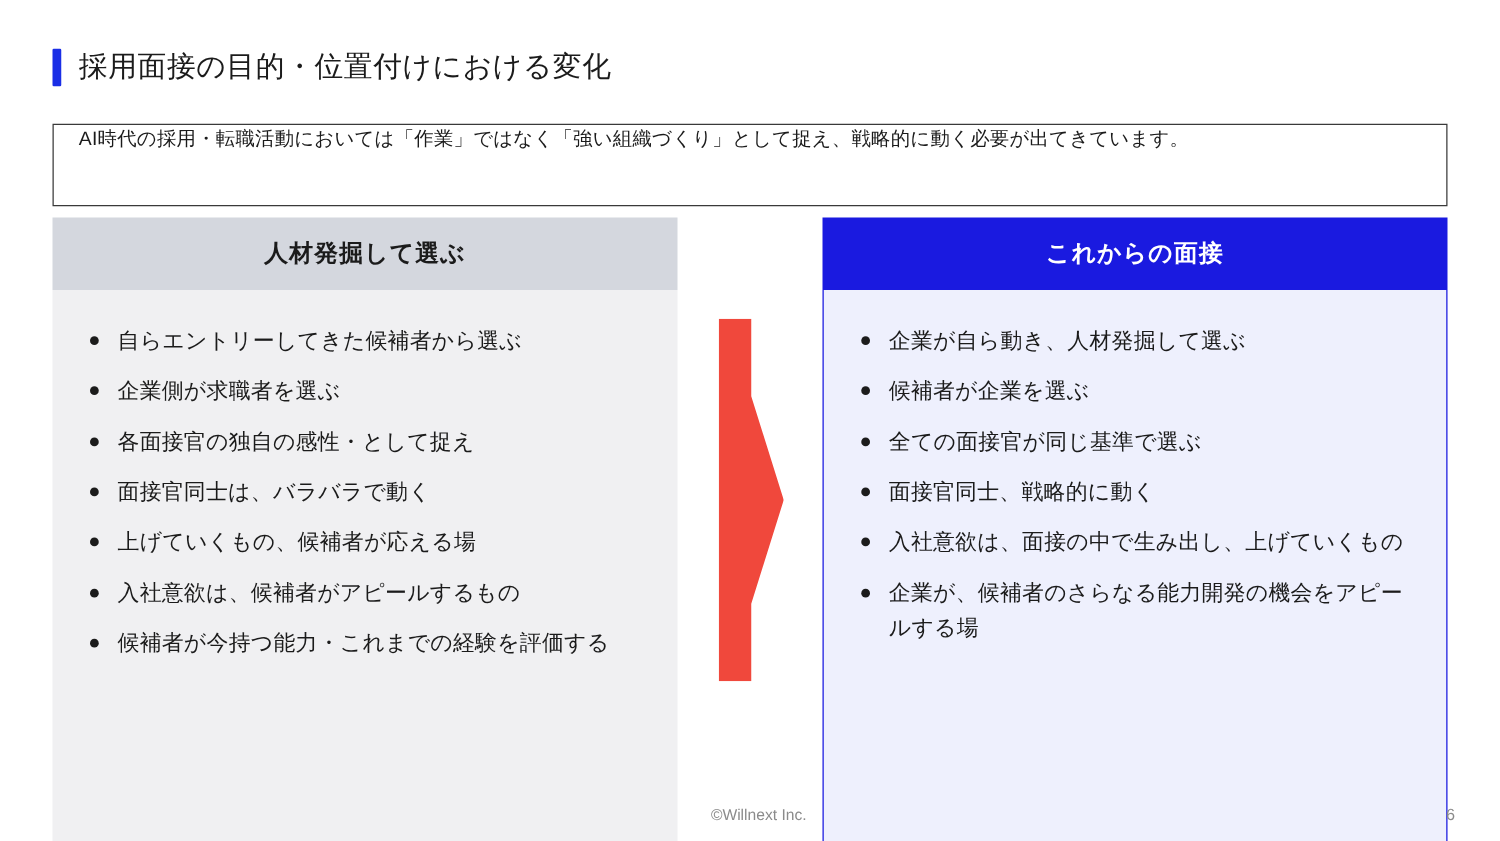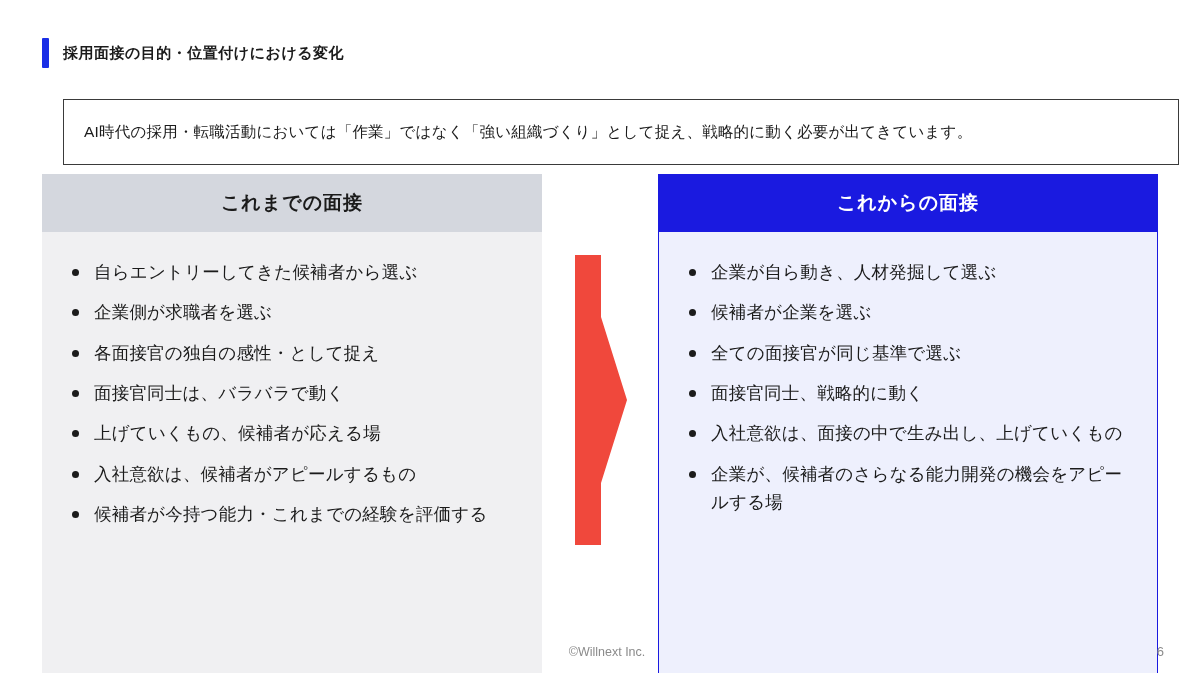--- a/index.html
+++ b/index.html
@@ -27,40 +27,38 @@
     align-items: center;
     gap: 14px;
   }
   .title-bar {
     width: 7px;
     height: 30px;
     background: #1a2ee6;
     border-radius: 1px;
   }
   .title-text {
-    font-size: 15px;
-    font-weight: bold;
+    font-size: 23px;
+    font-weight: normal;
     letter-spacing: 0.5px;
     color: #1b1b1b;
     white-space: nowrap;
   }
 
   
   .lead-box {
     position: absolute;
     left: 42px;
     top: 99px;
     width: 1116px;
     height: 66px;
     border: 1px solid #3a3a3a;
     background: #ffffff;
     display: flex;
-    align-items: center;
     padding: 0 20px;
-    margin-left: 21px;
   }
   .lead-text {
     font-size: 15.5px;
     line-height: 1.5;
     color: #1b1b1b;
     letter-spacing: 0.2px;
   }
 
   
   .col {
@@ -151,21 +149,21 @@
   <div class="title-row">
     <div class="title-bar"></div>
     <div class="title-text">採用面接の目的・位置付けにおける変化</div>
   </div>
 
   <div class="lead-box">
     <div class="lead-text">AI時代の採用・転職活動においては「作業」ではなく「強い組織づくり」として捉え、戦略的に動く必要が出てきています。</div>
   </div>
 
   <div class="col col-left">
-    <div class="col-head left">これまでの面接</div>
+    <div class="col-head left">人材発掘して選ぶ</div>
     <div class="col-body left">
       <ul class="items">
         <li>自らエントリーしてきた候補者から選ぶ</li>
         <li>企業側が求職者を選ぶ</li>
         <li>各面接官の独自の感性・として捉え</li>
         <li>面接官同士は、バラバラで動く</li>
         <li>上げていくもの、候補者が応える場</li>
         <li>入社意欲は、候補者がアピールするもの</li>
         <li>候補者が今持つ能力・これまでの経験を評価する</li>
       </ul>

